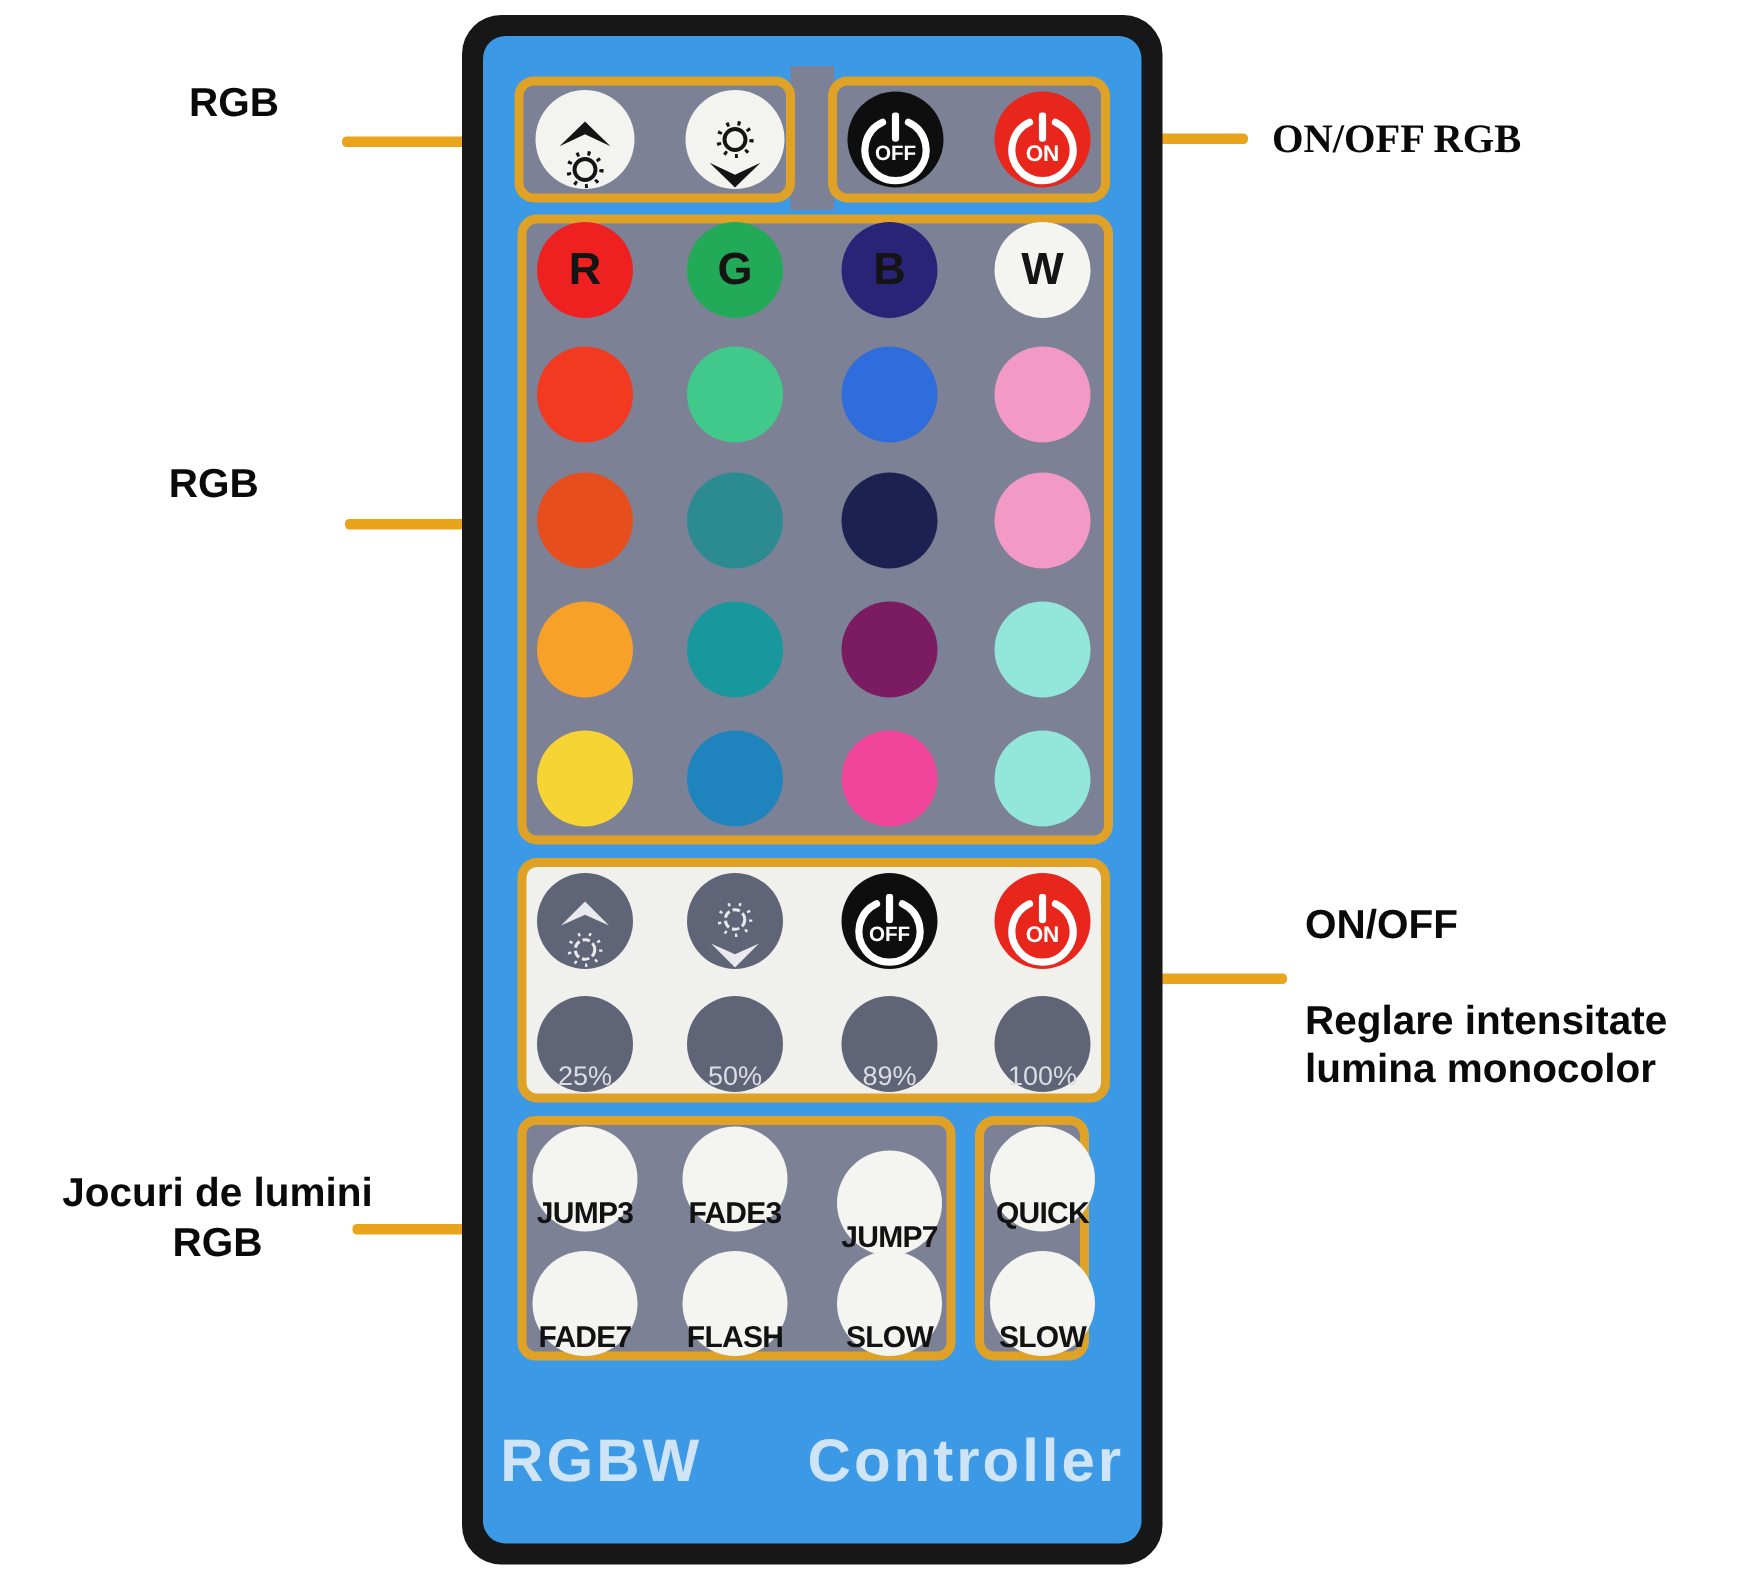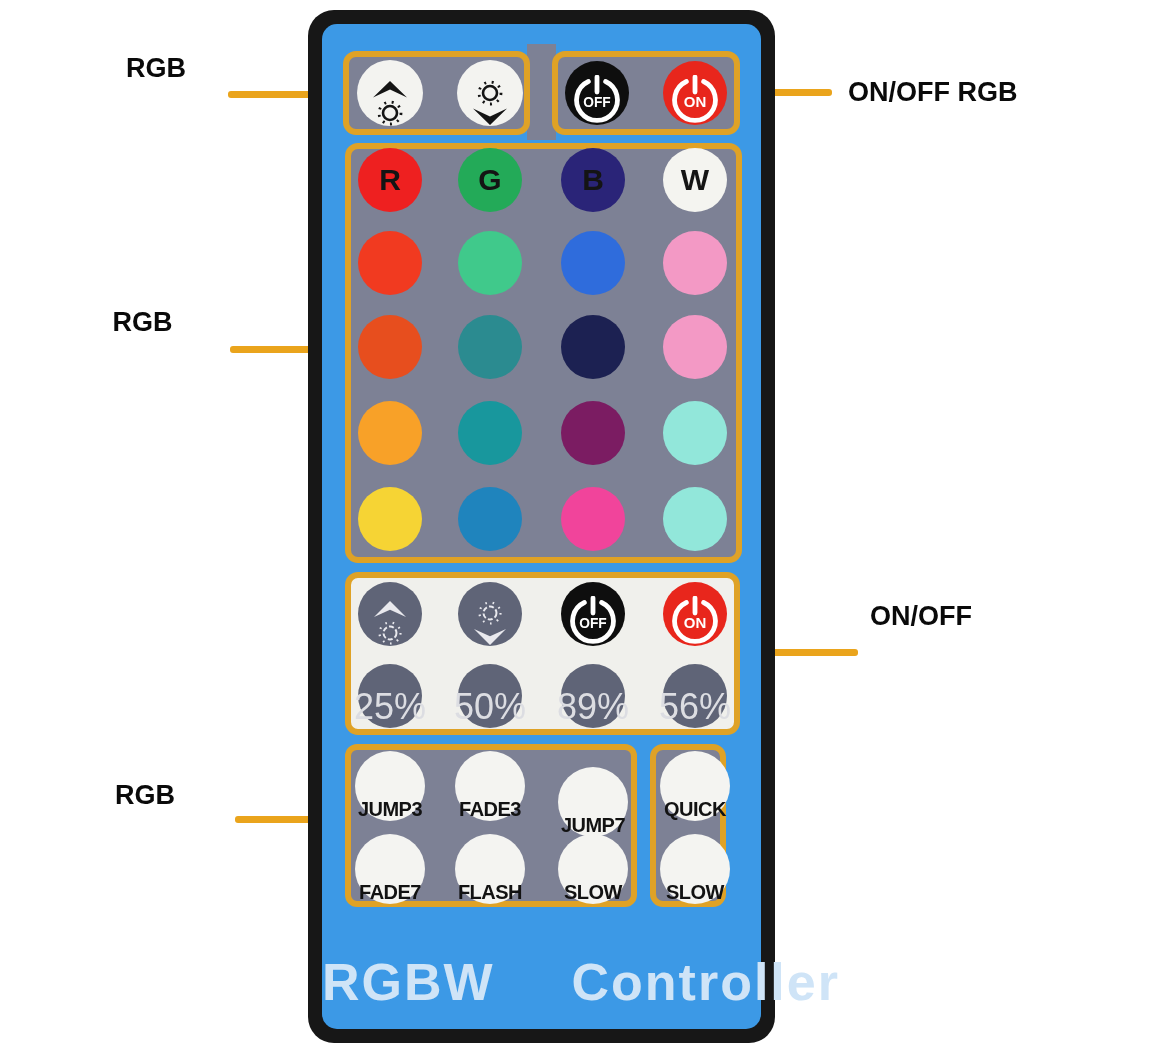--- a/index.html
+++ b/index.html
@@ -40,55 +40,60 @@
     display:flex;align-items:flex-end;justify-content:center;
     font-family:"Liberation Sans",sans-serif;
   }
   .white-btn{width:66px;height:66px;background:#f3f3f0;}
   .pow-btn{width:64px;height:64px;}
   .pow-black{background:#0e0e0e;}
   .pow-red{background:var(--red,#e8261c);}
   .gray-btn{width:64px;height:64px;background:#5f6477;}
   .pct-btn{
     width:64px;height:64px;background:#5f6477;color:#dcdde2;
-    font-size:36px;font-weight:400;letter-spacing:0px;
+    font-size:18px;font-weight:400;letter-spacing:0px;
   }
   .color-btn{
     position:absolute;width:64px;height:64px;border:none;border-radius:50%;cursor:pointer;
     display:flex;align-items:center;justify-content:center;
     font-size:30px;font-weight:700;color:#141414;font-family:"Liberation Sans",sans-serif;
     padding:0;
   }
   .mode-btn{
     width:70px;height:70px;background:#f4f4f1;color:#121212;
     font-size:20px;font-weight:700;letter-spacing:-0.5px;
   }
   .pw{width:50px;height:50px;display:block;}
   .sunarrow{width:40px;height:46px;display:block;}
   
   .brand{
     position:absolute;left:322px;top:952px;width:439px;text-align:center;
-    font-size:52px;font-weight:700;color:#cfe4f7;letter-spacing:2px;
+    font-size:40px;font-weight:700;color:#cfe4f7;letter-spacing:2px;
     word-spacing:22px;white-space:pre;
   }
 </style>
 </head>
 <body>
 
 <div class="canvas">
 
   <div class="ann center" style="left:10px;top:52px;width:292px;">
     <div>RGB</div>
   </div>
-  <div class="ann" style="left:848px;top:76px;">ON/OFF RGB</div>
+  <div class="ann" style="left:848px;top:76px;font-family:Liberation Serif, serif;">ON/OFF RGB</div>
   <div class="ann center" style="left:15px;top:306px;width:255px;">
     <div>RGB</div>
   </div>
   <div class="ann" style="left:870px;top:600px;">ON/OFF</div>
+  <div class="ann" style="left:870px;top:664px;line-height:32px;">
+    <div>Reglare intensitate</div>
+    <div>lumina monocolor</div>
+  </div>
   <div class="ann center" style="left:20px;top:779px;width:250px;">
+    <div>Jocuri de lumini</div>
     <div>RGB</div>
   </div>
 
   <div class="lead" style="left:228px;top:91px;width:122px;"></div>
   <div class="lead" style="left:740px;top:89px;width:92px;"></div>
   <div class="lead" style="left:230px;top:346px;width:124px;"></div>
   <div class="lead" style="left:740px;top:649px;width:118px;"></div>
   <div class="lead" style="left:235px;top:816px;width:117px;"></div>
 
   <div class="remote">
@@ -178,21 +183,21 @@
     <button class="rbtn pow-btn pow-red" style="left:312px;top:4px;">
       <svg class="pw" viewBox="0 0 24 24">
         <path d="M 16.14 3.12 A 9.8 9.8 0 1 1 7.86 3.12" fill="none" stroke="#fff" stroke-width="2.3" stroke-linecap="round"></path>
         <line x1="12" y1="1" x2="12" y2="8.2" stroke="#fff" stroke-width="2.3" stroke-linecap="round"></line>
         <text x="12" y="15.4" text-anchor="middle" font-size="7.2" font-weight="700" fill="#fff" font-family="Liberation Sans, sans-serif">ON</text>
       </svg>
     </button>
     <button class="rbtn pct-btn" style="left:7px;top:86px;">25%</button>
     <button class="rbtn pct-btn" style="left:107px;top:86px;">50%</button>
     <button class="rbtn pct-btn" style="left:210px;top:86px;">89%</button>
-    <button class="rbtn pct-btn" style="left:312px;top:86px;">56%</button>
+    <button class="rbtn pct-btn" style="left:312px;top:86px;">100%</button>
   </div>
 
   <div class="box" style="left:345px;top:744px;width:292px;height:163px;border-radius:12px;">
     <button class="rbtn mode-btn" style="left:4px;top:1px;">JUMP3</button>
     <button class="rbtn mode-btn" style="left:104px;top:1px;">FADE3</button>
     <button class="rbtn mode-btn" style="left:207px;top:17px;">JUMP7</button>
     <button class="rbtn mode-btn" style="left:4px;top:84px;">FADE7</button>
     <button class="rbtn mode-btn" style="left:104px;top:84px;">FLASH</button>
     <button class="rbtn mode-btn" style="left:207px;top:84px;">SLOW</button>
   </div>

